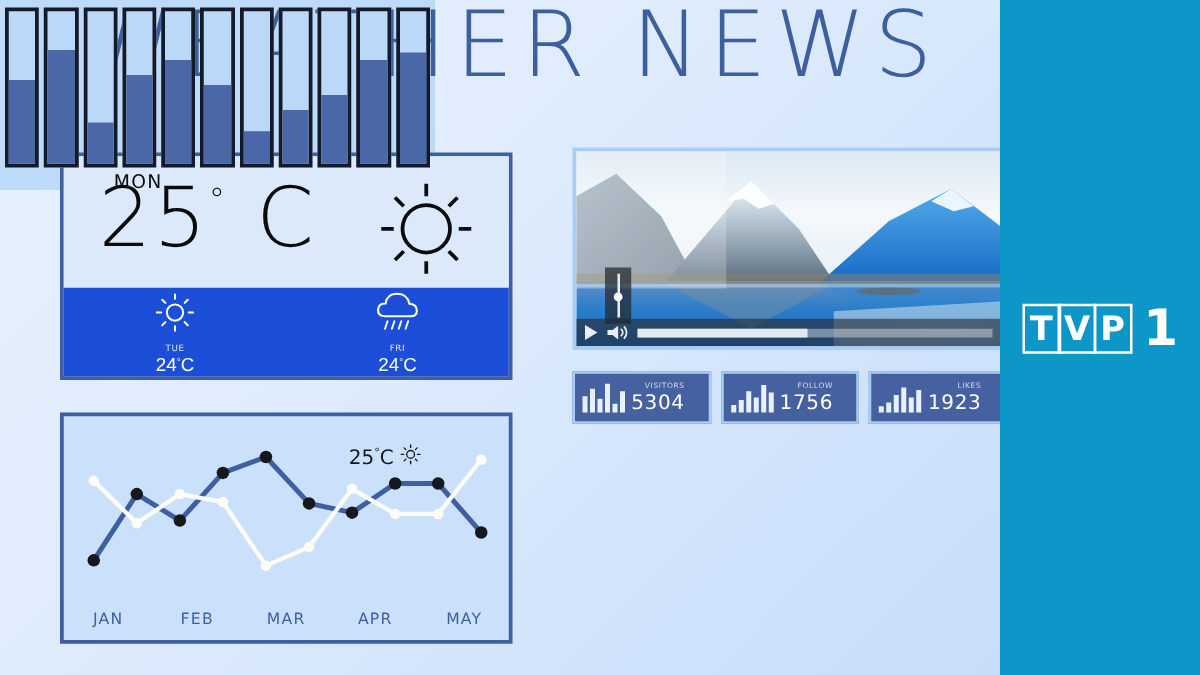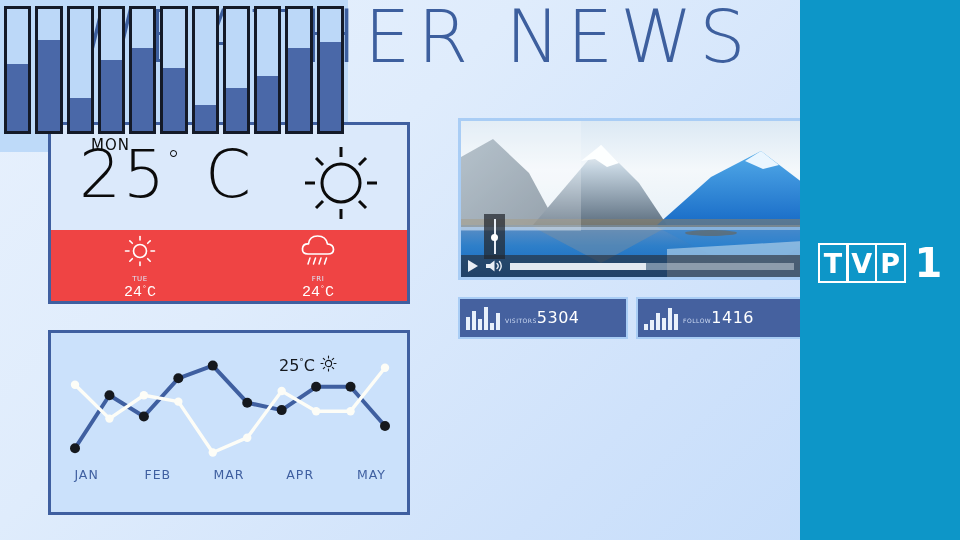--- a/index.html
+++ b/index.html
@@ -69,50 +69,50 @@
   .today-temp {
     position: absolute; left: 28px; top: 17px;
     font-size: 66px; font-weight: 300; color: #0b0b0b;
     font-family: "DejaVu Sans", sans-serif; line-height: 1;
     letter-spacing: 2px;
   }
   .today-temp .deg { font-size: 26px; vertical-align: 28px; }
   .today-sun { position: absolute; right: 26px; top: 18px; }
 
   .today-bottom {
-    height: 71px; background: #ef4444;
+    height: 71px; background: #1d4ed8;
     display: flex;
   }
   .fc {
     flex: 1; display: flex; flex-direction: column;
     align-items: center; justify-content: center; gap: 1px;
     padding-top: 3px;
   }
   .fc-day {
     font-size: 7px; color: #dde8fb; letter-spacing: 0.5px;
     font-family: "DejaVu Sans", sans-serif; margin-top: 2px;
   }
   .fc-temp {
     font-size: 15px; color: #ffffff; font-weight: 400;
-    font-family: Liberation Mono, monospace;
+    font-family: Liberation Sans, sans-serif;
   }
   .fc-temp .deg { font-size: 8px; vertical-align: 5px; }
 
   
   #chart-card { left: 48px; top: 330px; width: 362px; height: 185px; background: #cbe1fb; }
   #line-svg { position: absolute; left: 0; top: 0; }
   .chart-badge {
     position: absolute; left: 228px; top: 22px;
     display: flex; align-items: center; gap: 5px;
     font-size: 16px; color: #15181d;
     font-family: "DejaVu Sans", sans-serif; font-weight: 400;
   }
   .chart-badge .deg { font-size: 9px; vertical-align: 6px; }
   .months {
-    position: absolute; left: 0; bottom: 30px; width: 100%;
+    position: absolute; left: 0; bottom: 10px; width: 100%;
     display: flex;
   }
   .months span {
     flex: 1; text-align: center;
     font-size: 12.5px; letter-spacing: 1px; color: #3f5fa0;
     font-family: "DejaVu Sans", sans-serif;
   }
 
   
   #video-card {
@@ -153,21 +153,21 @@
 
   
   .stats { position: absolute; left: 458px; top: 297px; width: 348px; display: flex; gap: 8px; }
   .stat {
     flex: 1; height: 42px; background: #45619f;
     border: 2px solid #a9cdf5;
     display: flex; align-items: center; gap: 5px; padding: 0 6px;
   }
   .stat-bars { display: flex; align-items: flex-end; gap: 2px; height: 24px; }
   .stat-bars i { display: block; width: 4px; background: #e8f0fb; }
-  .stat-text { display: flex; flex-direction: row; align-items: flex-end; line-height: 1; }
+  .stat-text { display: flex; flex-direction: column; align-items: flex-end; line-height: 1; }
   .stat-label {
     font-size: 6px; color: #cfdcf4; letter-spacing: 0.5px;
     font-family: "DejaVu Sans", sans-serif; margin-bottom: 2px;
   }
   .stat-value {
     font-size: 16px; color: #ffffff; font-family: "DejaVu Sans", sans-serif;
     font-weight: 400; letter-spacing: 0.5px;
   }
 
   
@@ -390,24 +390,38 @@
     <div class="stat-bars">
       <i style="height:25%"></i>
         <i style="height:40%"></i>
         <i style="height:70%"></i>
         <i style="height:50%"></i>
         <i style="height:90%"></i>
         <i style="height:65%"></i>
     </div>
     <div class="stat-text">
       <span class="stat-label">FOLLOW</span>
-      <span class="stat-value">1416</span>
-    </div>
-  </div>
-
+      <span class="stat-value">1756</span>
+    </div>
+  </div>
+
+  <div class="stat">
+    <div class="stat-bars">
+      <i style="height:20%"></i>
+        <i style="height:35%"></i>
+        <i style="height:60%"></i>
+        <i style="height:85%"></i>
+        <i style="height:50%"></i>
+        <i style="height:75%"></i>
+    </div>
+    <div class="stat-text">
+      <span class="stat-label">LIKES</span>
+      <span class="stat-value">1923</span>
+    </div>
+  </div>
 
 </div>
 
 <div id="bars-card">
     <div class="vbar" style="border-color: rgb(20, 26, 40);">
       <div class="vbar-fill" style="height: 55%; background: rgb(74, 104, 168);"></div>
     </div>
     <div class="vbar" style="border-color: rgb(20, 26, 40);">
       <div class="vbar-fill" style="height: 75%; background: rgb(74, 104, 168);"></div>
     </div>

